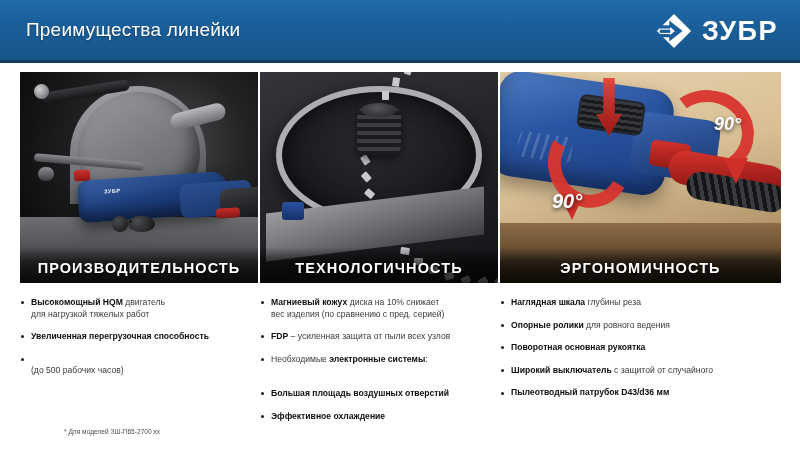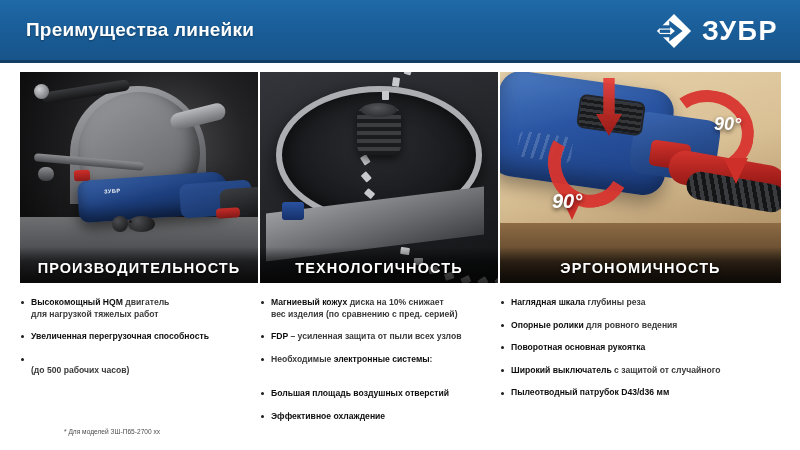--- a/index.html
+++ b/index.html
@@ -12,21 +12,21 @@
 
   
   .header{
     position:absolute;left:0;top:0;width:800px;height:63px;
     background:linear-gradient(180deg,#1f6aa8 0%,#1a5e99 45%,#17548a 100%);
     border-bottom:3px solid #123e66;
     box-sizing:border-box;
   }
   .header-title{
     position:absolute;left:26px;top:19px;
-    color:#ffffff;font-size:19px;font-weight:bold;letter-spacing:.2px;
+    color:#ffffff;font-size:19px;font-weight:normal;letter-spacing:.2px;
     text-shadow:0 1px 2px rgba(0,0,0,.35);
   }
   .brand{
     position:absolute;right:22px;top:12px;height:38px;
     display:flex;align-items:center;gap:9px;
   }
   .brand-mark{width:38px;height:38px;position:relative;display:block;}
   .brand-name{
     color:#ffffff;font-size:27px;font-weight:bold;letter-spacing:1.5px;
     line-height:38px;
@@ -149,21 +149,21 @@
   .ph3 .deg-a{left:52px;top:118px;}
   .ph3 .deg-b{left:214px;top:42px;font-size:18px;}
 
   
   .bullets{margin-top:14px;}
   .b{position:relative;padding-left:11px;margin-bottom:11px;
     font-size:8.6px;line-height:11.6px;color:#1c1c1c;}
   .b:before{content:"";position:absolute;left:1px;top:4.2px;width:3px;height:3px;
     border-radius:50%;background:#1c1c1c;}
   .b b{font-weight:bold;color:#0e0e0e;}
-  .b .lt{font-weight:bold;color:#3a3a3a;margin-top:12px;}
+  .b .lt{font-weight:normal;color:#3a3a3a;margin-top:12px;}
   .col-3 .b{font-size:8.6px;}
 
   
   .note{position:absolute;left:64px;top:428px;font-size:6.6px;color:#4c4c4c;}
 </style>
 </head>
 <body>
 
 <div class="slide">
 

